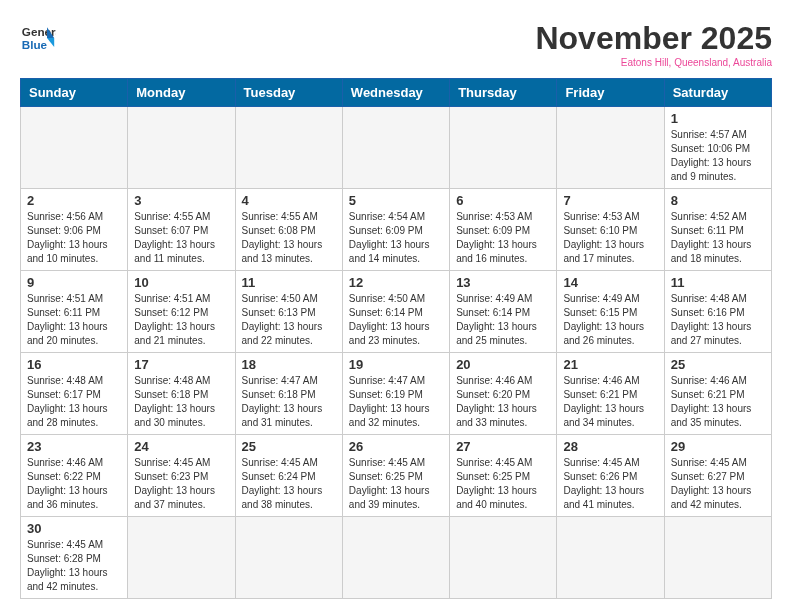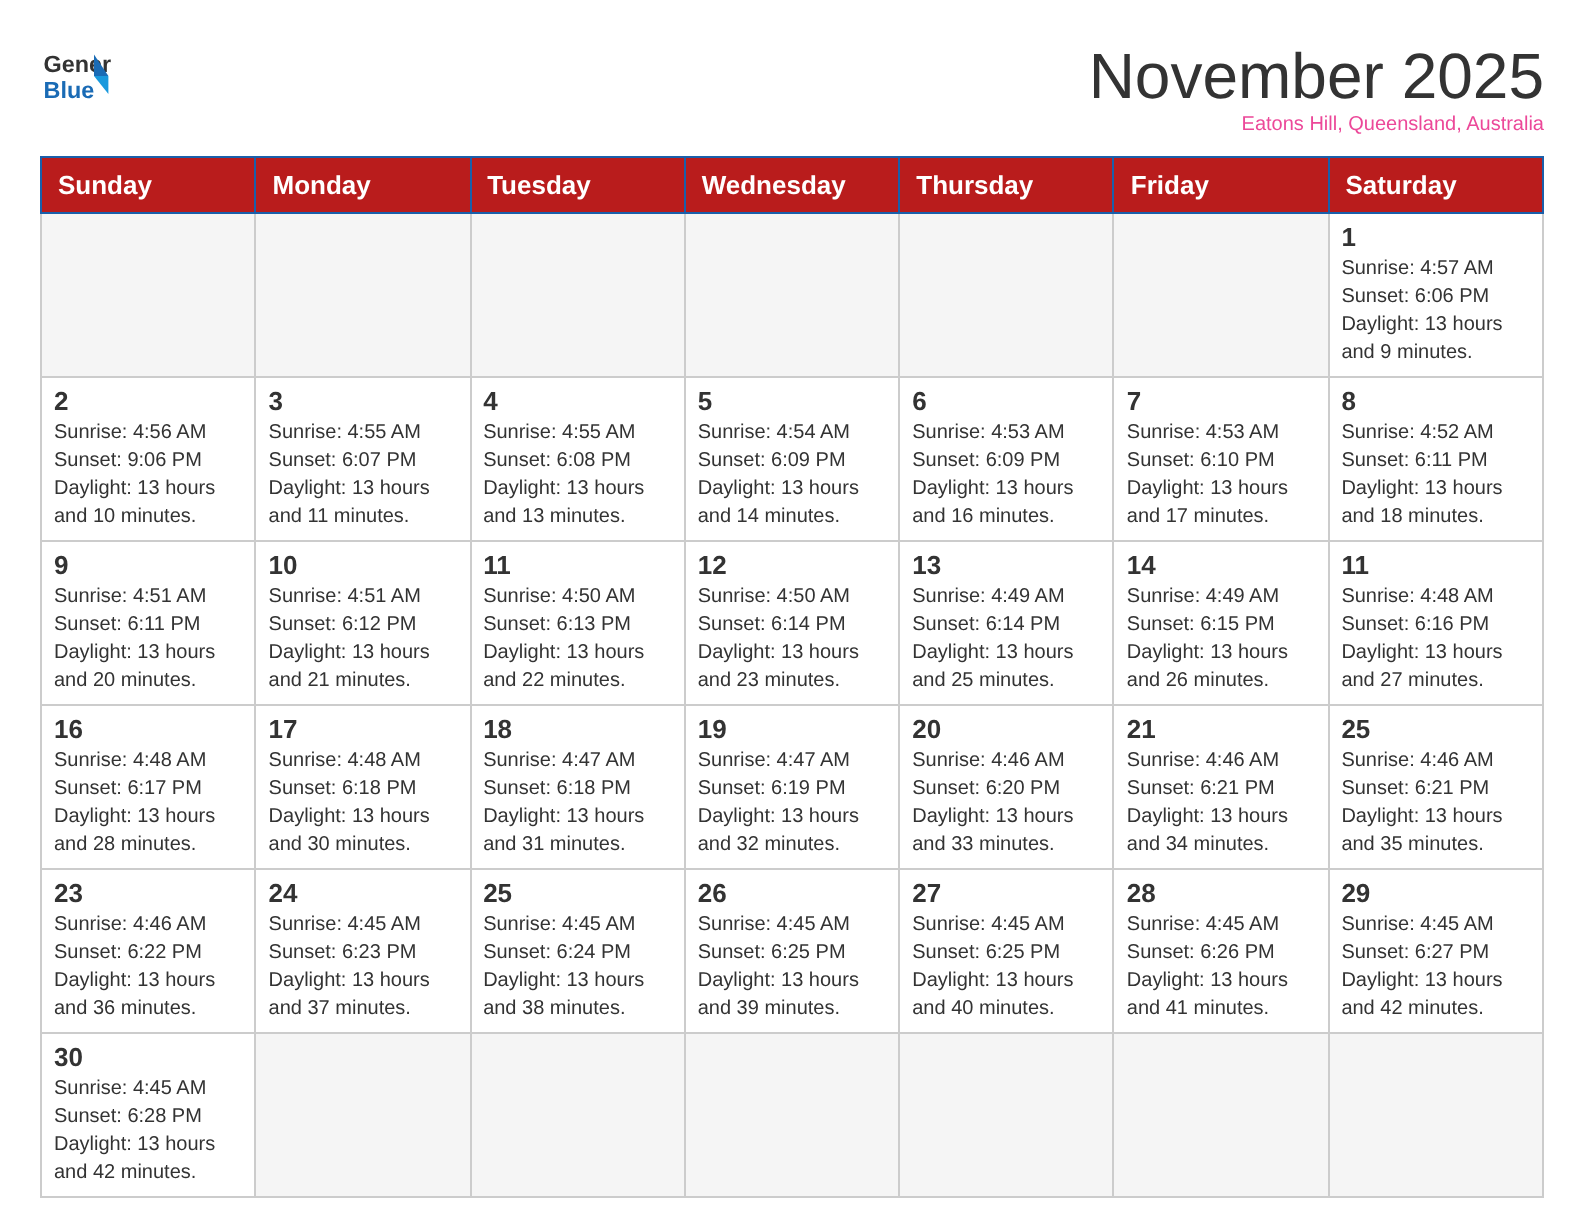--- a/index.html
+++ b/index.html
@@ -23,34 +23,34 @@
     }
     .logo-icon {
       width: 36px;
       height: 36px;
     }
     .title-block {
       text-align: right;
     }
     .month-title {
       font-size: 32px;
-      font-weight: normal;
+      font-weight: bold;
       color: #333;
     }
     .location-title {
       font-size: 10px;
       color: #ec4899;
     }
     .calendar {
       width: 100%;
       border-collapse: collapse;
       border: 1px solid #ccc;
     }
     .calendar th {
-      background-color: #b91c1c;
+      background-color: #0369a1;
       color: #fff;
       text-align: left;
       padding: 6px 8px;
       font-size: 13px;
       font-weight: bold;
       border: 1px solid #1a5faa;
     }
     .calendar td {
       vertical-align: top;
       border: 1px solid #ccc;
@@ -113,21 +113,21 @@
   <tr class="week-row">
         <td class="empty"></td>
         <td class="empty"></td>
         <td class="empty"></td>
         <td class="empty"></td>
         <td class="empty"></td>
         <td class="empty"></td>
         <td>
           <span class="day-number">1</span>
           <div class="day-info" style="white-space: pre-line;">Sunrise: 4:57 AM
-Sunset: 6:06 PM
+Sunset: 10:06 PM
 Daylight: 13 hours
 and 9 minutes.</div>
         </td>
       </tr>
       <tr class="week-row">
         <td>
           <span class="day-number">2</span>
           <div class="day-info" style="white-space: pre-line;">Sunrise: 4:56 AM
 Sunset: 9:06 PM
 Daylight: 13 hours

